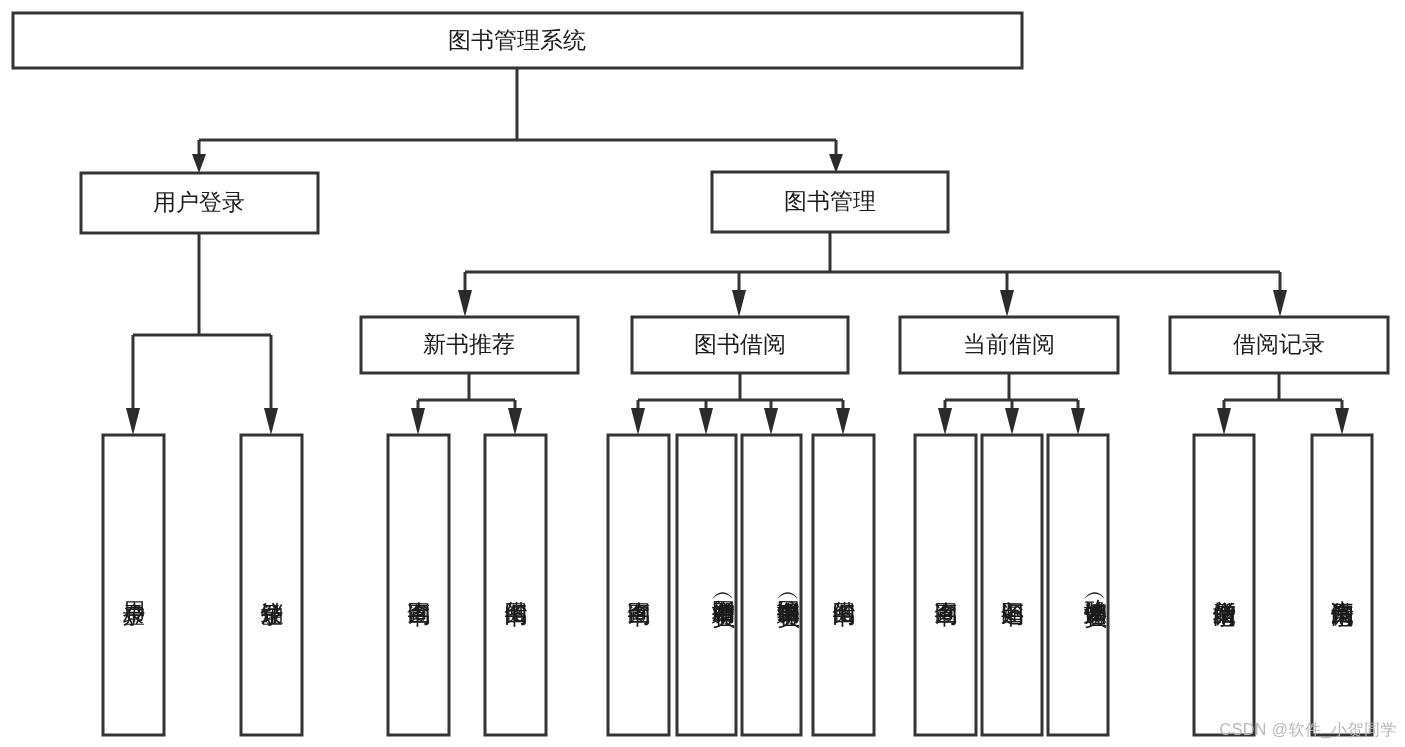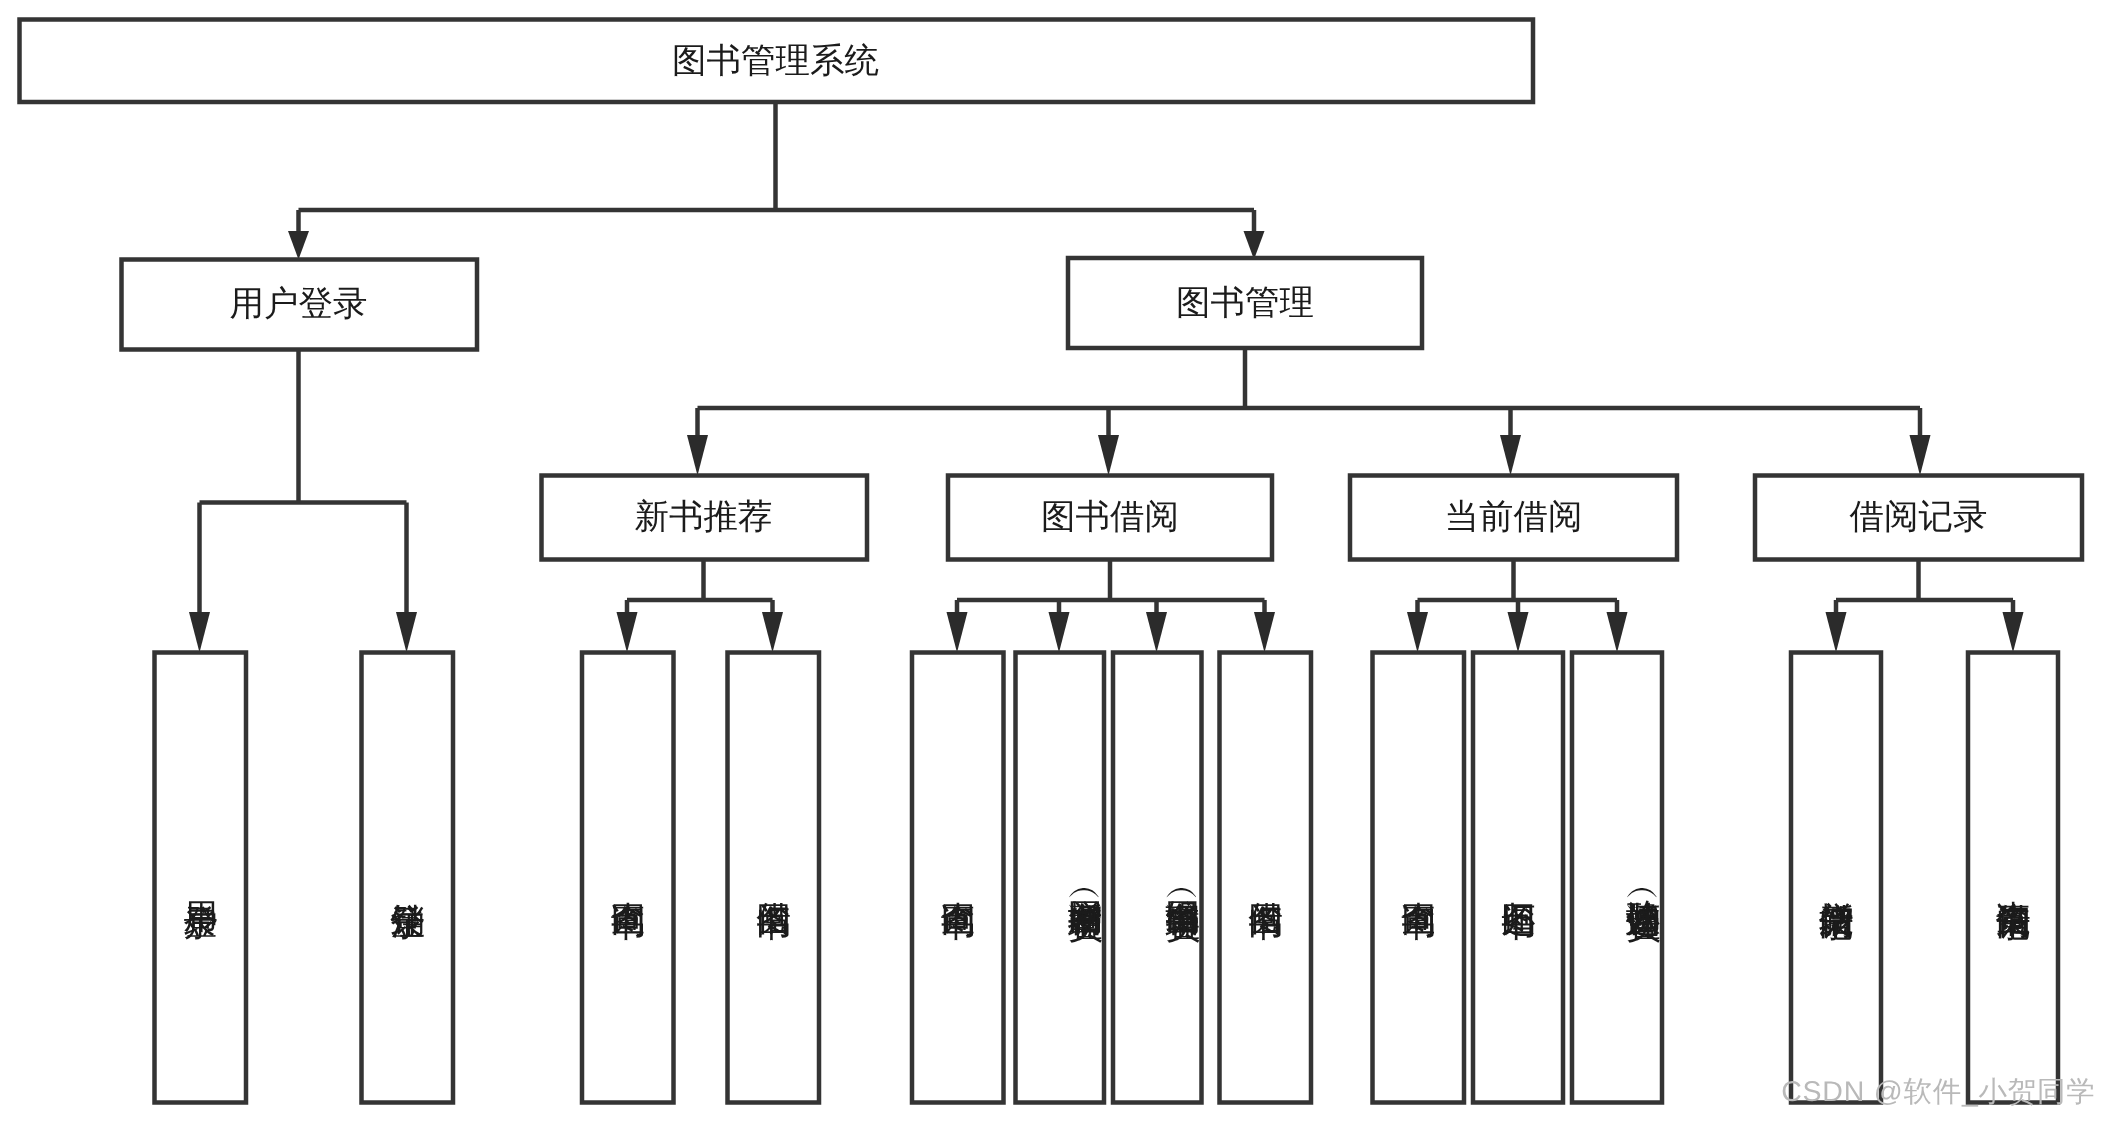--- a/index.html
+++ b/index.html
@@ -65,21 +65,21 @@
     justify-content: center;
     text-align: center;
     pointer-events: none;
     user-select: none;
   }
   #watermark {
     position: absolute;
     right: 8px;
     bottom: 6px;
     font-family: "Liberation Sans", "DejaVu Sans", sans-serif;
-    font-size: 19px;
+    font-size: 16px;
     color: #b9b9b9;
     letter-spacing: 0.5px;
     white-space: nowrap;
   }
 </style>
 </head>
 <body>
 
 <div id="diagram-root">
 

